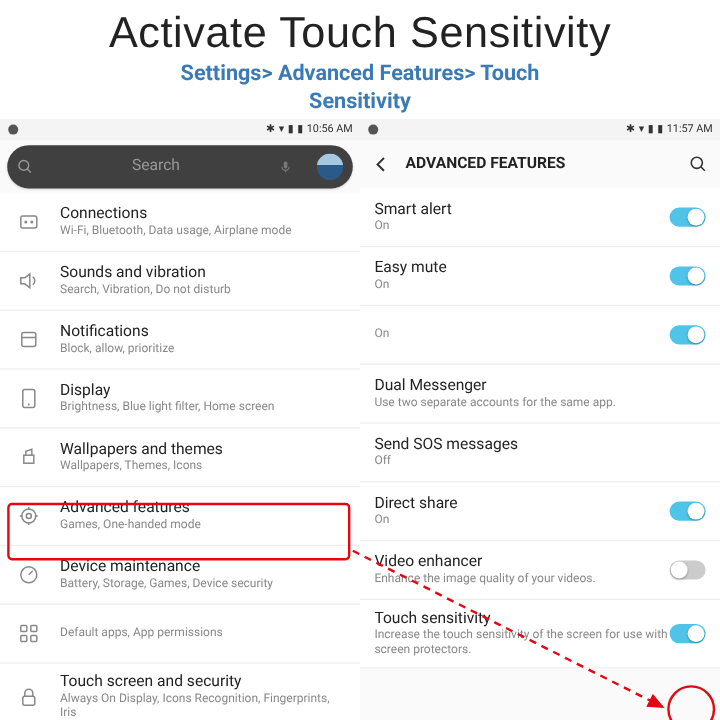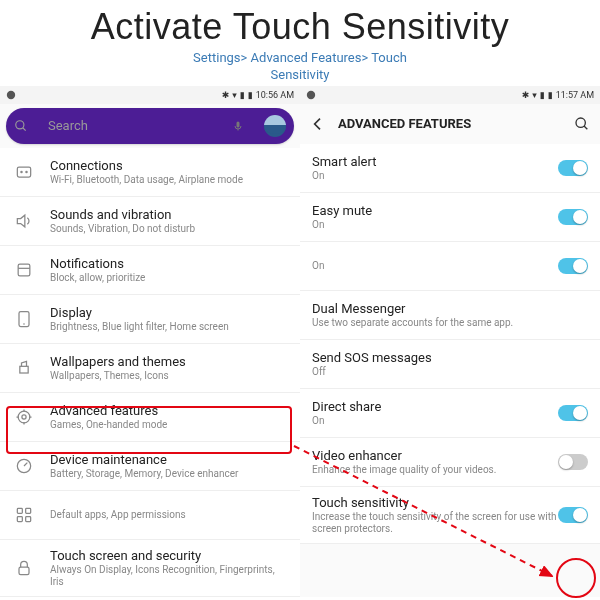--- a/index.html
+++ b/index.html
@@ -1,24 +1,24 @@
 <!DOCTYPE html>
 <html><head>
 <meta charset="utf-8">
 <style>
 *{margin:0;padding:0;box-sizing:border-box;font-family:-apple-system,BlinkMacSystemFont,"Segoe UI",Roboto,sans-serif;}
 body{width:600px;height:600px;background:#fff;overflow:hidden;}
 .header{text-align:center;padding:6px 0 2px;}
 .title{font-size:36px;font-weight:400;color:#222;font-family:"Century Gothic","Futura",sans-serif;letter-spacing:0.5px;}
-.breadcrumb{font-size:13px;color:#3b7bb5;margin-top:2px;line-height:1.3;}
+.breadcrumb{font-size:18px;color:#3b7bb5;margin-top:2px;line-height:1.3;font-weight:bold;}
 .phones{display:flex;gap:0;position:relative;}
 .phone{width:300px;background:#fafafa;position:relative;}
 .statusbar{height:18px;background:#f4f4f4;display:flex;align-items:center;justify-content:space-between;padding:0 6px;font-size:9px;color:#333;}
 .sb-left,.sb-right{display:flex;align-items:center;gap:3px;}
-.search-bar{height:36px;background:#4c1d95;margin:4px 6px;border-radius:18px;box-shadow:0 1px 2px rgba(0,0,0,0.15);display:flex;align-items:center;padding:0 8px;gap:20px;}
+.search-bar{height:36px;background:#404040;margin:4px 6px;border-radius:18px;box-shadow:0 1px 2px rgba(0,0,0,0.15);display:flex;align-items:center;padding:0 8px;gap:20px;text-align:center;}
 .search-input{flex:1;font-size:13px;color:#999;}
 .avatar{width:22px;height:22px;border-radius:50%;background:linear-gradient(#a8c8e0 50%,#2a5a8a 50%);border-bottom:3px solid #2a5a8a;}
 .adv-header{height:40px;display:flex;align-items:center;padding:0 10px;gap:12px;}
 .adv-title{font-weight:700;font-size:13px;flex:1;color:#222;}
 .list{background:#fff;}
 .row{display:flex;align-items:center;padding:8px 12px;border-bottom:1px solid #eee;min-height:49px;}
 .row-icon{width:24px;display:flex;align-items:center;justify-content:center;margin-right:14px;color:#888;}
 .row-text{flex:1;min-width:0;}
 .row-title{font-size:13px;color:#222;}
 .row-sub{font-size:10px;color:#888;margin-top:1px;line-height:1.2;}
@@ -89,21 +89,21 @@
         </div>
         <div class="row">
           <div class="row-icon">
             <svg width="20" height="20" viewBox="0 0 24 24">
               <path d="M4 9h4l5-4v14l-5-4H4z" fill="none" stroke="#888" stroke-width="1.5"></path>
               <path d="M16 8a5 5 0 010 8" fill="none" stroke="#888" stroke-width="1.5"></path>
             </svg>
           </div>
           <div class="row-text">
             <div class="row-title">Sounds and vibration</div>
-            <div class="row-sub">Sounds, Vibration, Do not disturb</div>
+            <div class="row-sub">Search, Vibration, Do not disturb</div>
           </div>
         </div>
         <div class="row">
           <div class="row-icon">
             <svg width="20" height="20" viewBox="0 0 24 24">
               <rect x="5" y="5" width="14" height="14" rx="2" fill="none" stroke="#888" stroke-width="1.5"></rect>
               <line x1="5" y1="10" x2="19" y2="10" stroke="#888" stroke-width="1.5"></line>
             </svg>
           </div>
           <div class="row-text">
@@ -150,21 +150,21 @@
         </div>
         <div class="row">
           <div class="row-icon">
             <svg width="20" height="20" viewBox="0 0 24 24">
               <circle cx="12" cy="12" r="8" fill="none" stroke="#888" stroke-width="1.5"></circle>
               <path d="M12 12l4-4" stroke="#888" stroke-width="1.5"></path>
             </svg>
           </div>
           <div class="row-text">
             <div class="row-title">Device maintenance</div>
-            <div class="row-sub">Battery, Storage, Memory, Device enhancer</div>
+            <div class="row-sub">Battery, Storage, Games, Device security</div>
           </div>
         </div>
         <div class="row">
           <div class="row-icon">
             <svg width="20" height="20" viewBox="0 0 24 24">
               <rect x="4" y="4" width="6" height="6" rx="1" fill="none" stroke="#888" stroke-width="1.5"></rect>
               <rect x="14" y="4" width="6" height="6" rx="1" fill="none" stroke="#888" stroke-width="1.5"></rect>
               <rect x="4" y="14" width="6" height="6" rx="1" fill="none" stroke="#888" stroke-width="1.5"></rect>
               <rect x="14" y="14" width="6" height="6" rx="1" fill="none" stroke="#888" stroke-width="1.5"></rect>
             </svg>

